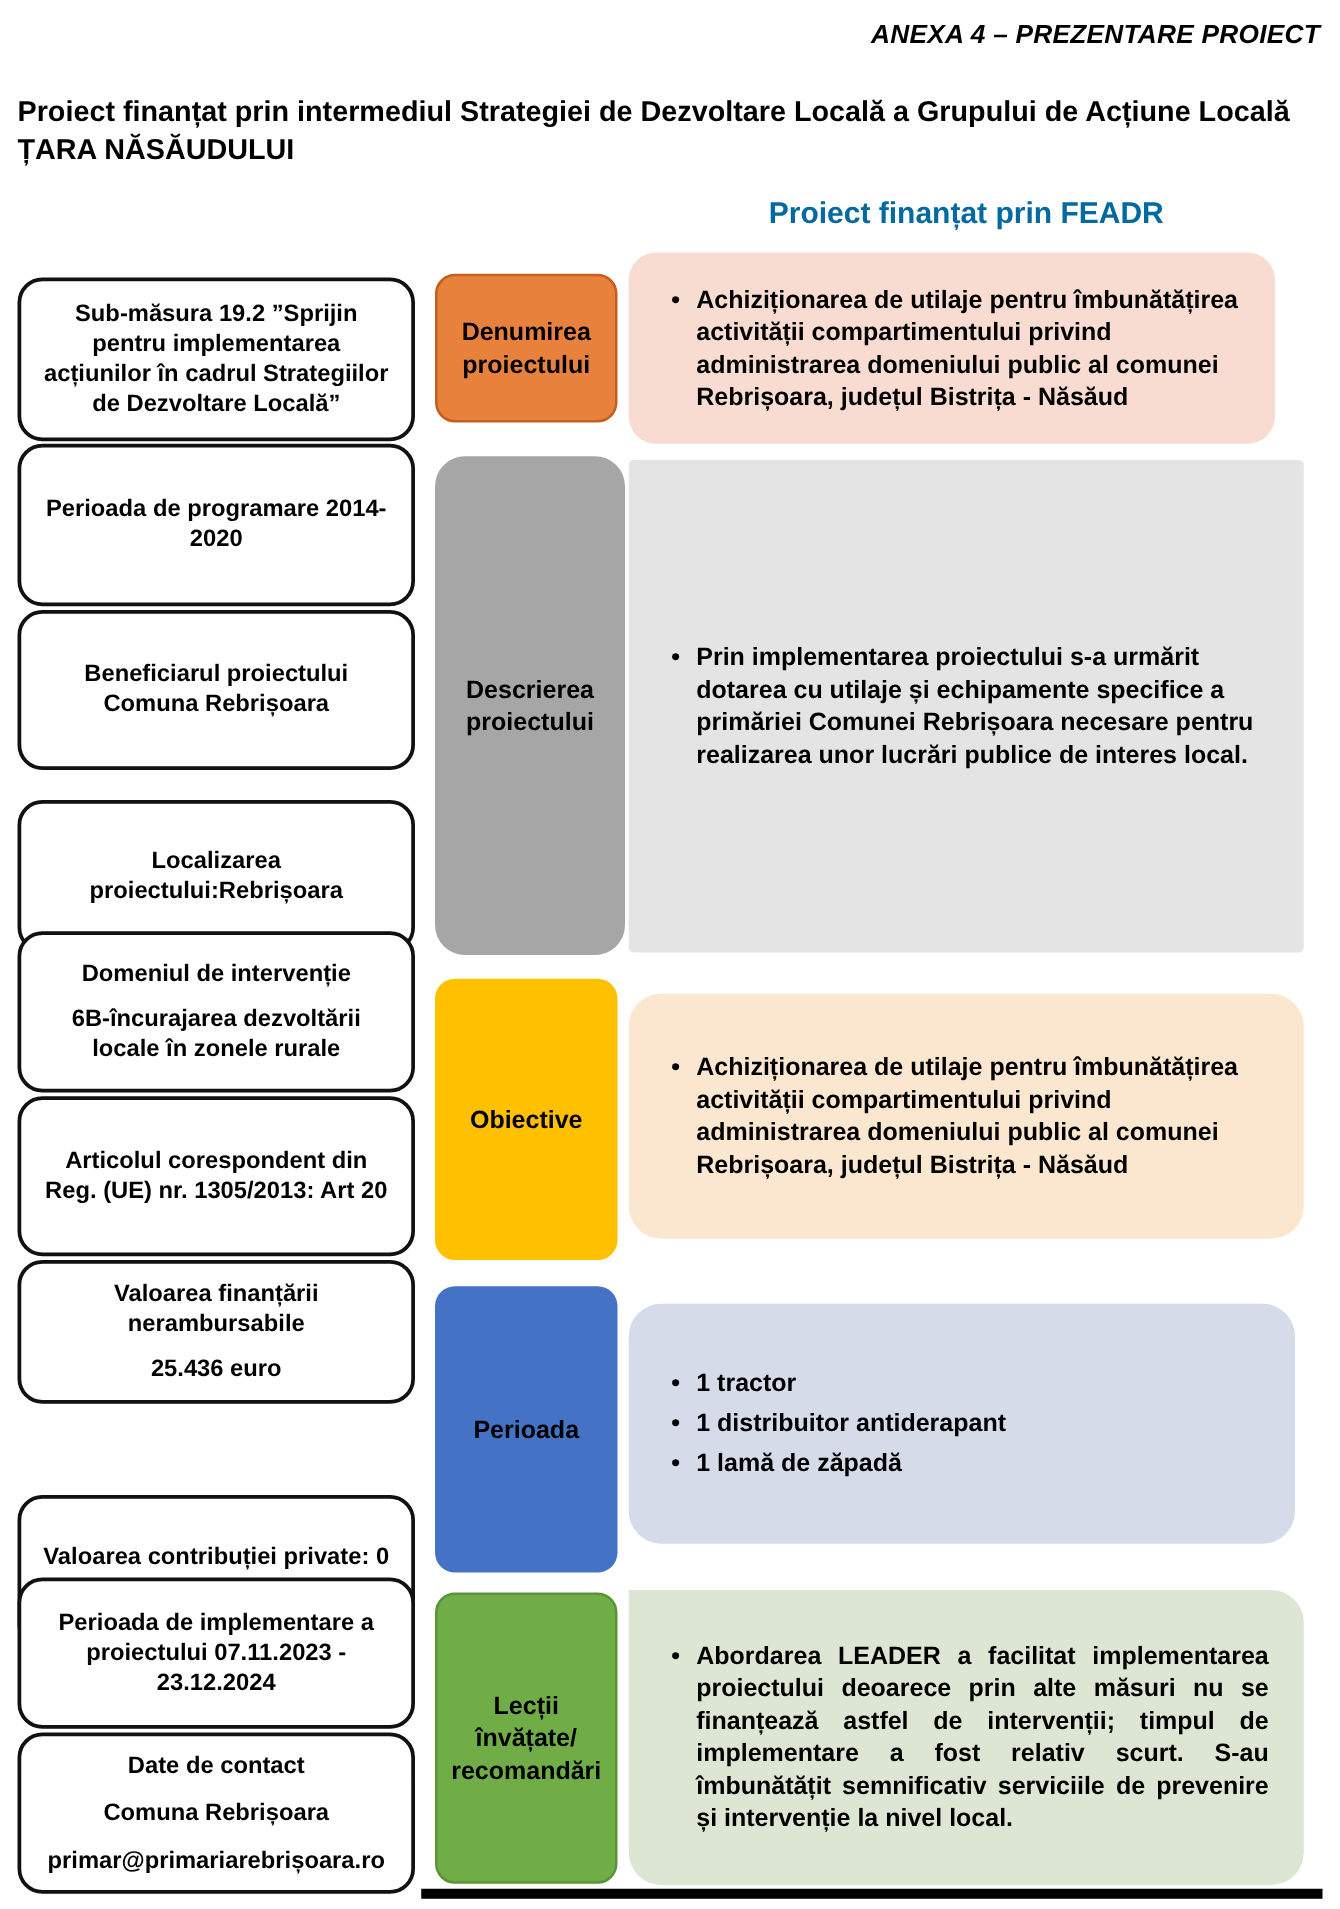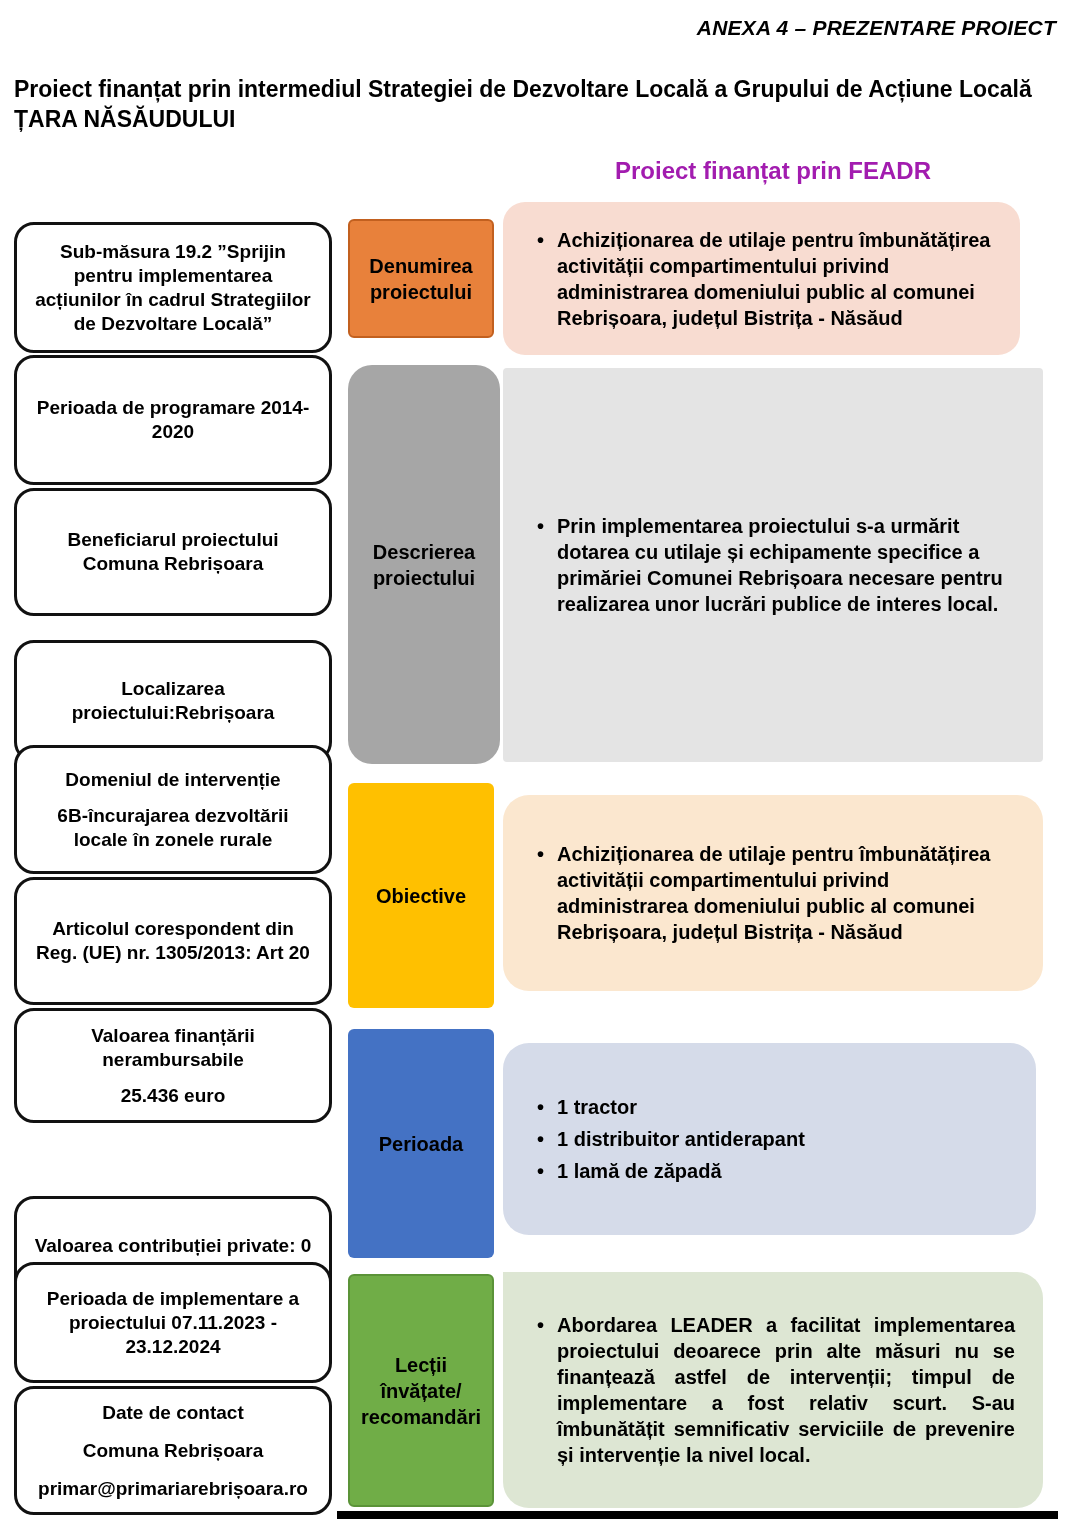--- a/index.html
+++ b/index.html
@@ -18,21 +18,21 @@
     position: absolute; top: 16px; right: 16px;
     font-size: 21px; font-weight: bold; font-style: italic;
     letter-spacing: 0.2px;
   }
   .title {
     position: absolute; top: 74px; left: 14px; width: 1030px;
     font-size: 23px; font-weight: bold; line-height: 30px;
   }
   .subtitle {
     position: absolute; top: 157px; left: 503px; width: 540px;
-    font-size: 24px; font-weight: bold; color: #a21caf; text-align: center;
+    font-size: 24px; font-weight: bold; color: #0369a1; text-align: center;
   }
 
   
   .lbox {
     position: absolute; left: 14px; width: 318px;
     background: #ffffff; border: 3px solid #111;
     border-radius: 20px;
     display: flex; flex-direction: column; justify-content: center;
     text-align: center; font-weight: bold; font-size: 19px; line-height: 24px;
     padding: 2px 12px;
@@ -48,21 +48,21 @@
   .lb8 { top: 1196px; height: 124px; }
   .lb9 { top: 1262px; height: 121px; }
   .lb10 { top: 1386px; height: 129px; }
   .lb10 p + p { margin-top: 14px; }
 
   
   .lab {
     position: absolute; left: 348px; width: 146px;
     display: flex; align-items: center; justify-content: center;
     text-align: center; font-weight: bold; font-size: 20px; line-height: 26px;
-    border-radius: 6px; padding: 4px 6px;
+    border-radius: 16px; padding: 4px 6px;
   }
   .lab-orange { top: 219px; height: 119px; background: #E8813B; border: 2px solid #C2601F; }
   .lab-gray   { top: 365px; height: 399px; width: 152px; background: #A6A6A6; border-radius: 24px; }
   .lab-yellow { top: 783px; height: 225px; background: #FFC000; }
   .lab-blue   { top: 1029px; height: 229px; background: #4472C4; }
   .lab-green  { top: 1274px; height: 233px; background: #70AD47; border: 2px solid #5B9338; }
 
   
   .con {
     position: absolute; left: 503px;

